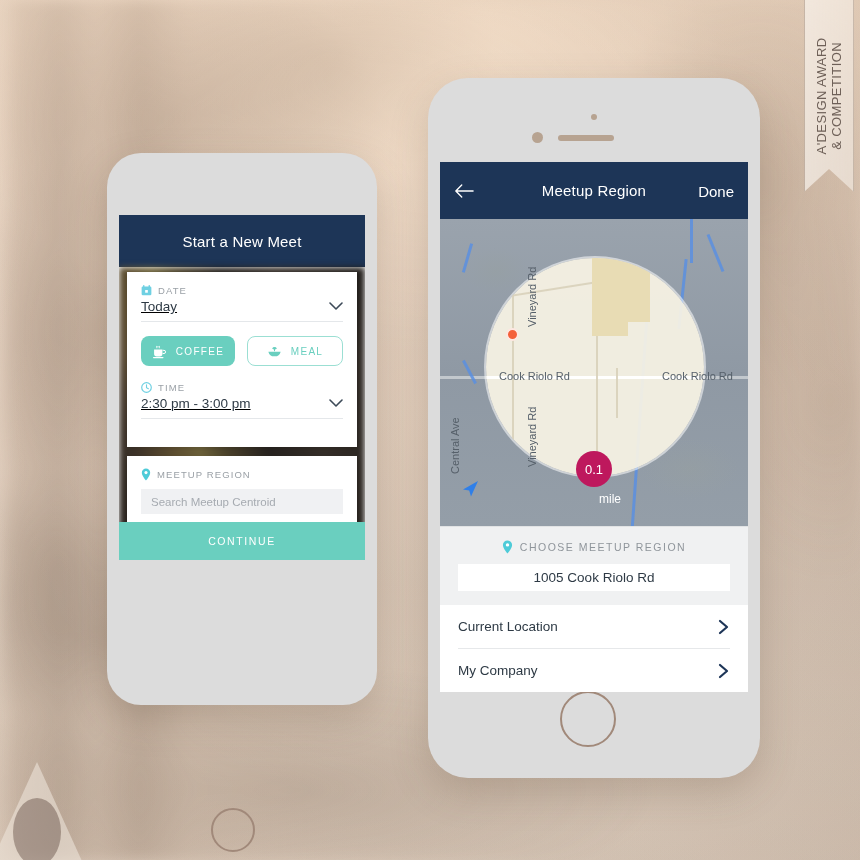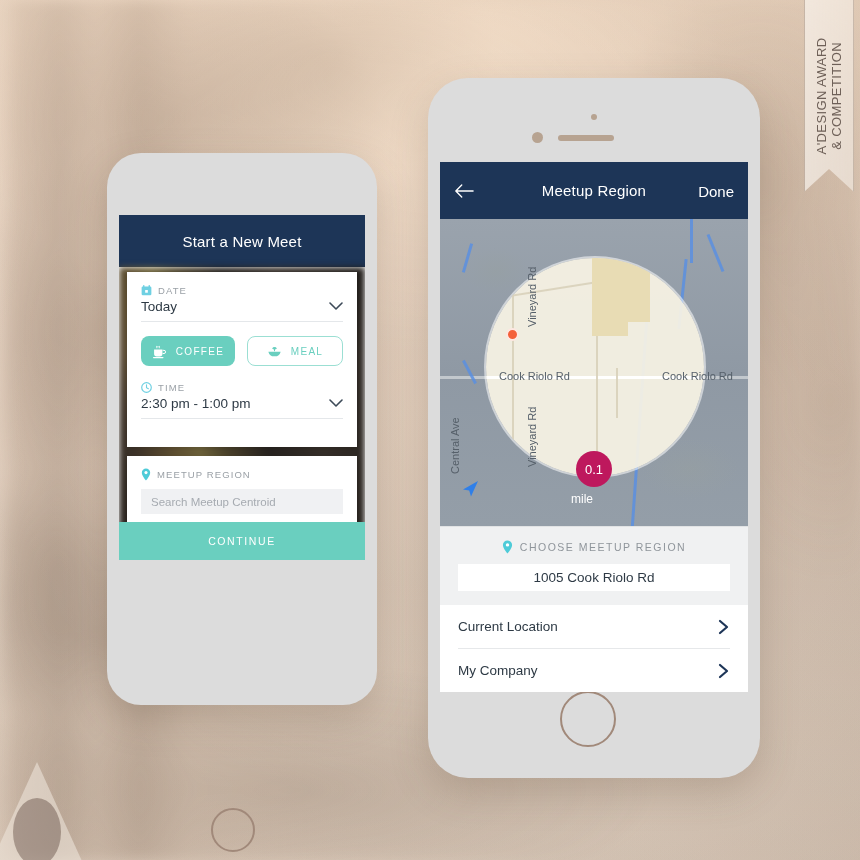--- a/index.html
+++ b/index.html
@@ -203,20 +203,21 @@
     letter-spacing: 1.1px;
     color: #9aa0a6;
     text-transform: uppercase;
   }
   .field-row {
     display: flex;
     align-items: center;
     justify-content: space-between;
     border-bottom: 1px solid #e4e7ea;
     padding: 3px 0 7px 0;
+    text-decoration: underline;
   }
   .field-value {
     font-size: 13.5px;
     color: #2e3a45;
   }
   .chev {
     color: #3d4a58;
     font-size: 13px;
     line-height: 1;
   }
@@ -500,21 +501,21 @@
             <div class="field-label">
               <span>
                 <svg width="11" height="11" viewBox="0 0 14 14">
                   <circle cx="7" cy="7" r="6.1" fill="none" stroke="#6fd0e2" stroke-width="1.5"></circle>
                   <path d="M7 3.6 V7.2 L9.4 8.6" stroke="#6fd0e2" stroke-width="1.4" fill="none" stroke-linecap="round"></path>
                 </svg>
               </span>
               <span>TIME</span>
             </div>
             <div class="field-row">
-              <span class="field-value">2:30 pm - 1:00 pm</span>
+              <span class="field-value">2:30 pm - 3:00 pm</span>
               <span class="chev">
                 <svg width="14" height="9" viewBox="0 0 14 9">
                     <path d="M1 1 L7 7 L13 1" stroke="#3d4a58" stroke-width="1.6" fill="none" stroke-linecap="round" stroke-linejoin="round"></path>
                   </svg>
               </span>
             </div>
           </div>
         </div>
 
         <div class="card" style="top:189px; height:73px; padding:12px 14px 0 14px; box-sizing:border-box;">
@@ -610,21 +611,21 @@
 
         <div style="position:absolute; left:20px; top:260px;">
           <svg width="20" height="20" viewBox="0 0 20 20">
             <path d="M18 2 L3 10.5 L9.2 11.6 L11 17.5 Z" fill="#2f7fe8"></path>
           </svg>
         </div>
 
         <div class="radius-badge" style="left:136px; top:232px;">
           <span>0.1</span>
         </div>
-        <div class="radius-unit" style="left:108px; top:273px; width:68px;">
+        <div class="radius-unit" style="left:136px; top:273px; width:68px;">
           <span>mile</span>
         </div>
       </div>
 
       <div class="choose-panel" style="top:364px; height:78px;">
         <div class="choose-head">
           <span>
             <svg width="11" height="14" viewBox="0 0 11 14">
               <path d="M5.5 0.4 a4.6 4.6 0 0 1 4.6 4.6 c0 3.4 -4.6 8.6 -4.6 8.6 S0.9 8.4 0.9 5 A4.6 4.6 0 0 1 5.5 0.4 z" fill="#4ecbd8"></path>
               <circle cx="5.5" cy="4.9" r="1.7" fill="#ffffff"></circle>

